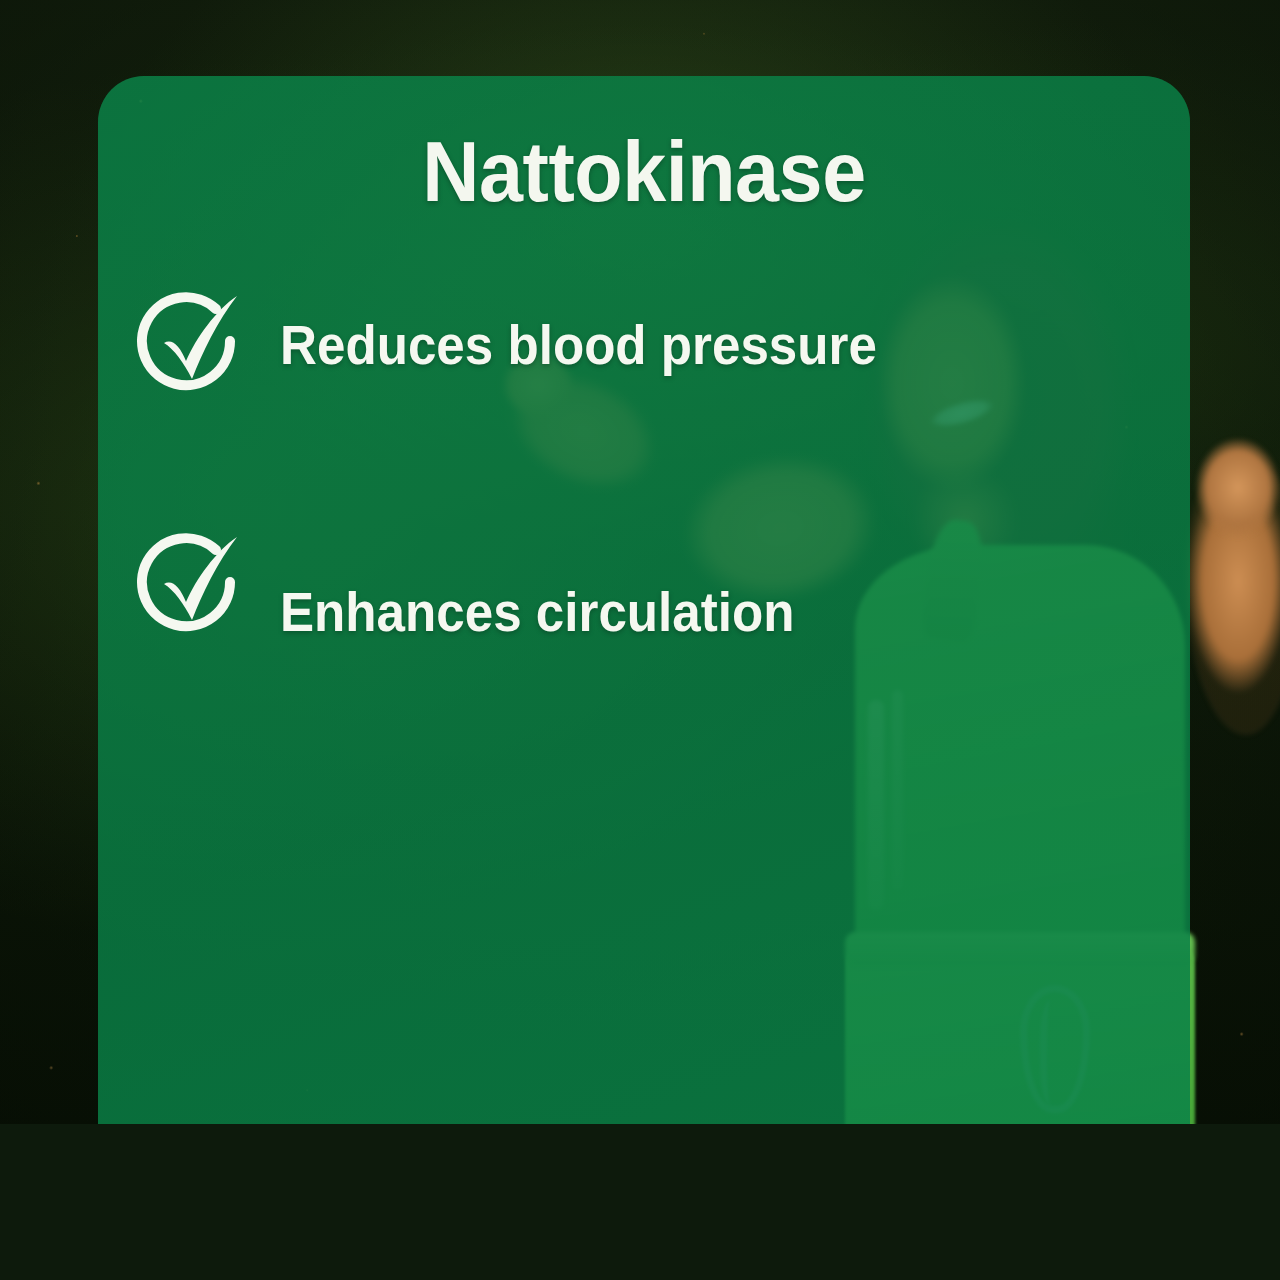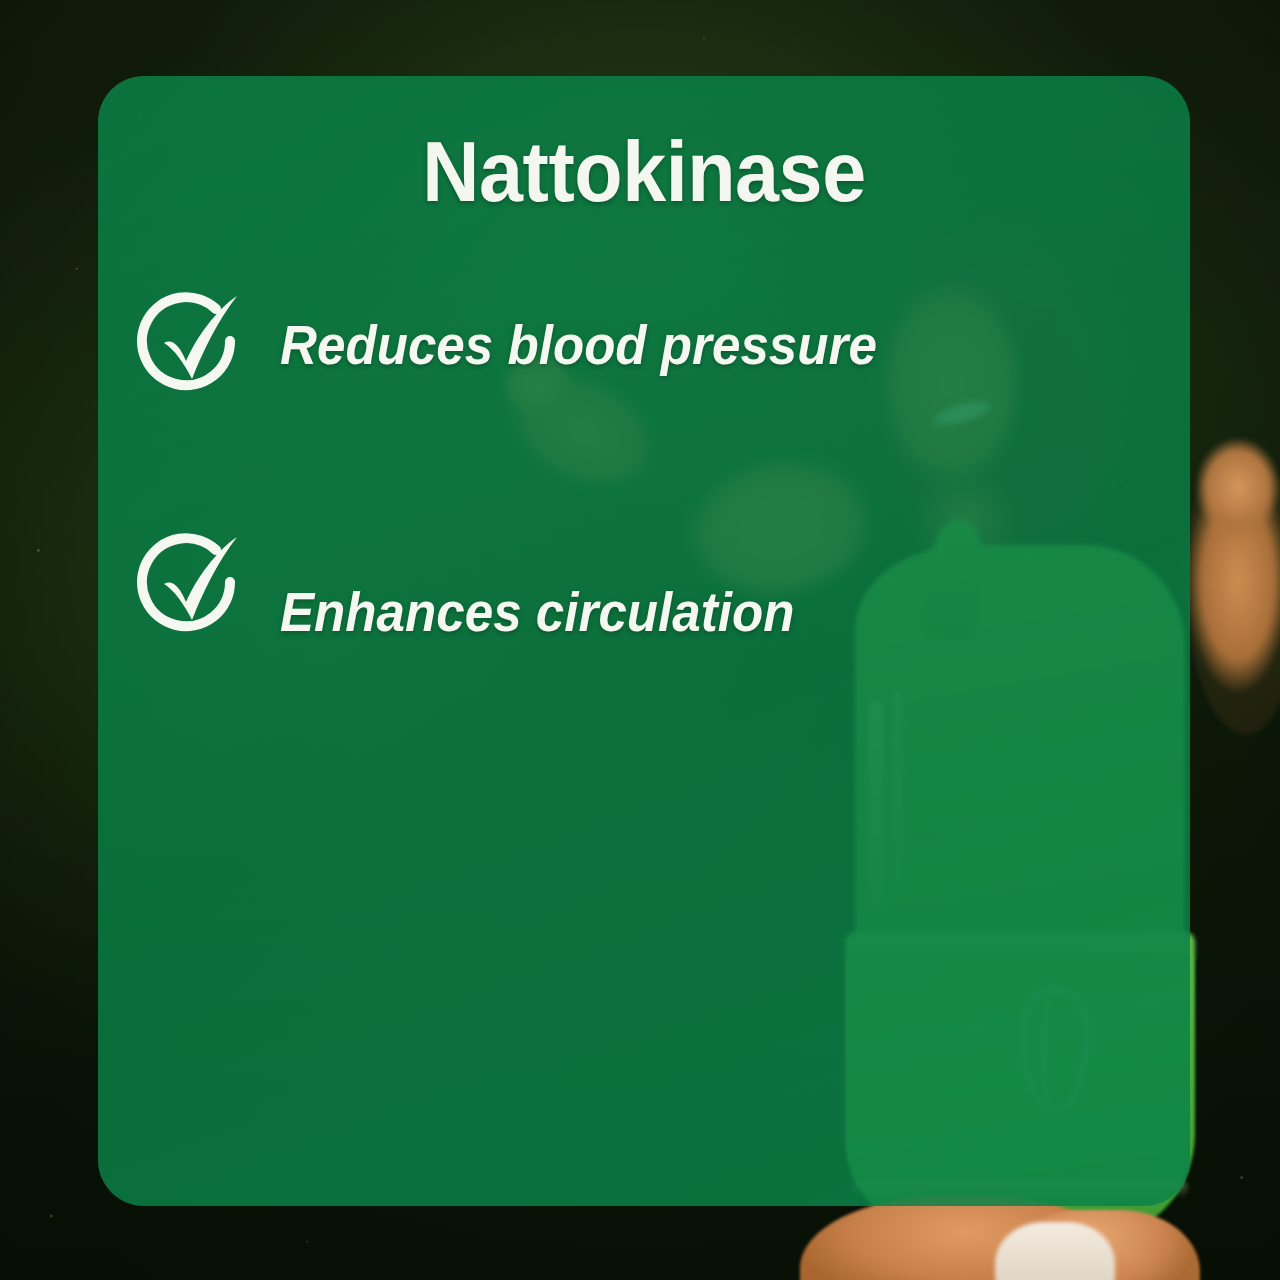--- a/index.html
+++ b/index.html
@@ -6,21 +6,21 @@
   * { margin:0; padding:0; box-sizing:border-box; }
   html,body{
     width:1280px; height:1280px; overflow:hidden;
     background:#0d1a0c;
     font-family:"Liberation Sans", sans-serif;
   }
 
   
   #stage{
     position:relative;
-    width:1280px; height:1280px;
+    width:1280px; height:1124px;
     overflow:hidden;
     background:#0b1508;
     padding-left:20px;
   }
 
   
   .photo{
     position:absolute; inset:0;
     background:
       radial-gradient(ellipse 60% 45% at 50% 18%, rgba(60,96,34,.55), transparent 70%),
@@ -283,21 +283,21 @@
     font-size:86px;
     line-height:1.05;
     letter-spacing:-0.5px;
     color:#f4f7ef;
     text-shadow:0 2px 6px rgba(0,0,0,.28);
     transform:scaleX(.92);
   }
 
   .benefits{
     position:absolute;
-    left:0; top:170px; right:0; bottom:0;font-style:italic;
+    left:0; top:170px; right:0; bottom:0;
   }
   .benefit{
     position:absolute;
     left:36px;
     display:flex;
     align-items:center;
     gap:30px;
     height:110px;
   }
   .benefit:nth-child(1){ top:44px; }

